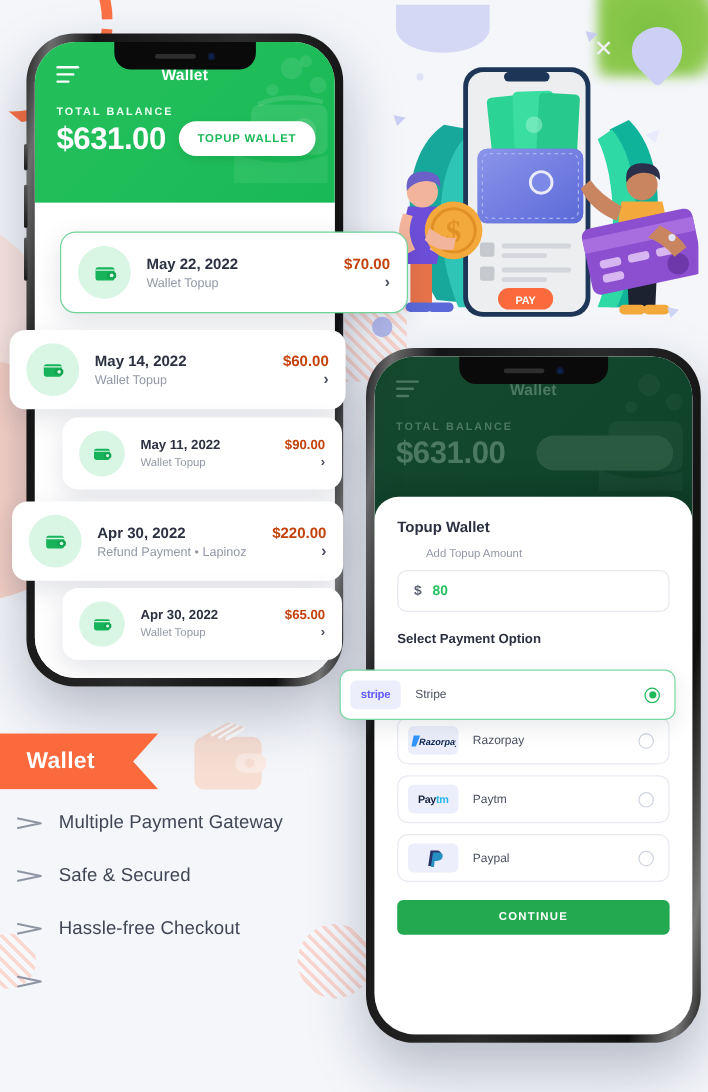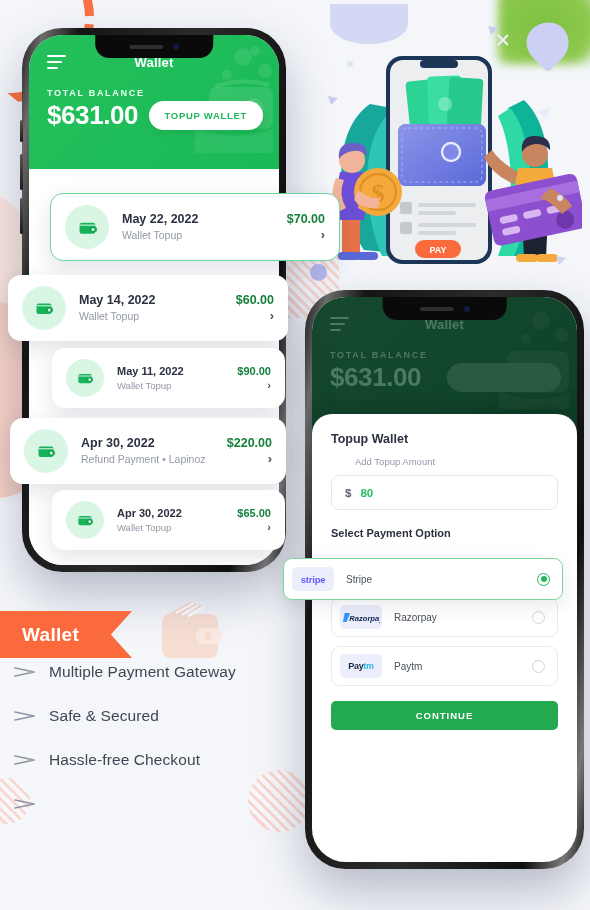--- a/index.html
+++ b/index.html
@@ -116,21 +116,21 @@
 
   
   .txn-card{position:absolute;display:flex;align-items:center;gap:13px;
     background:#fff;border-radius:13px;padding:11px 14px;
     box-shadow:0 7px 22px rgba(30,40,70,.13);z-index:9;}
   .txn-card.active{border:1.4px solid #6fd39a;}
   .t-ico{flex:0 0 auto;border-radius:50%;background:#d9f5e4;display:flex;align-items:center;justify-content:center;}
   .t-mid{flex:1;min-width:0;}
   .t-line{display:flex;align-items:baseline;justify-content:space-between;gap:8px;}
   .t-date{font-weight:700;color:#2c3141;white-space:nowrap;}
-  .t-amt{font-weight:700;color:#15803d;white-space:nowrap;}
+  .t-amt{font-weight:700;color:#c2410c;white-space:nowrap;}
   .t-sub{color:#9298a6;margin-top:3px;white-space:nowrap;overflow:hidden;text-overflow:ellipsis;}
   .t-chev{color:#4a4f5e;font-weight:700;}
 
   
   .sz-lg .t-ico{width:44px;height:44px;}
   .sz-lg .t-date{font-size:12.5px;} .sz-lg .t-amt{font-size:12.5px;}
   .sz-lg .t-sub{font-size:10.5px;} .sz-lg .t-chev{font-size:13px;}
   .sz-md .t-ico{width:38px;height:38px;}
   .sz-md .t-date{font-size:11px;} .sz-md .t-amt{font-size:11px;}
   .sz-md .t-sub{font-size:9.5px;} .sz-md .t-chev{font-size:11px;}
@@ -173,21 +173,21 @@
   .logo-stripe{font-size:9.5px;font-weight:700;color:#635bff;letter-spacing:-.2px;}
   .logo-paytm{font-size:9px;font-weight:700;letter-spacing:-.3px;}
   .logo-paytm .a{color:#18263f;} .logo-paytm .b{color:#29b6ea;text-align:center;}
 
   
   .ribbon{position:absolute;left:0;top:611px;width:132px;height:47px;background:#fb6a3c;z-index:8;
     clip-path:polygon(0 0,100% 0,84% 50%,100% 100%,0 100%);
     display:flex;align-items:center;}
   .ribbon span{margin-left:22px;color:#fff;font-size:19px;font-weight:700;letter-spacing:.3px;}
 
-  .features{position:absolute;left:14px;top:650px;width:320px;z-index:8;}
+  .features{position:absolute;left:14px;top:664px;width:320px;z-index:8;}
   .feat{display:flex;align-items:center;gap:13px;height:44px;}
   .feat-txt{font-size:15.5px;color:#414655;letter-spacing:.1px;}
   .arrow-ico{flex:0 0 auto;width:22px;height:12px;}
 
   
   #illus{position:absolute;left:312px;top:12px;width:270px;height:268px;z-index:4;}
 </style>
 </head>
 <body>
 
@@ -355,20 +355,30 @@
           </div>
 
           <div class="pay-row">
             <span class="pay-logo">
               <span class="logo-paytm"><span class="a">Pay</span><span class="b">tm</span></span>
             </span>
             <span class="pay-name">Paytm</span>
             <span class="radio"></span>
           </div>
 
+          <div class="pay-row">
+            <span class="pay-logo">
+              <svg viewBox="0 0 24 24" width="20" height="20" aria-hidden="true">
+                <path d="M7 20 L9.3 4.5 h6.1 c3.2 0 4.9 1.6 4.4 4.4 -0.5 3 -2.8 4.6 -6 4.6 h-2.4 L10.4 20 Z" fill="#27346a"></path>
+                <path d="M9.6 21 L11.8 6.4 h5.6 c3 0 4.6 1.5 4.1 4.2 -0.5 2.9 -2.7 4.4 -5.8 4.4 h-2.3 L12.8 21 Z" fill="#2790c3"></path>
+              </svg>
+            </span>
+            <span class="pay-name">Paypal</span>
+            <span class="radio"></span>
+          </div>
         </div>
 
         <button class="continue-btn">CONTINUE</button>
       </div>
     </div>
   </div>
 
   <div id="stripe-row">
     <span class="pay-logo">
       <span class="logo-stripe">stripe</span>

